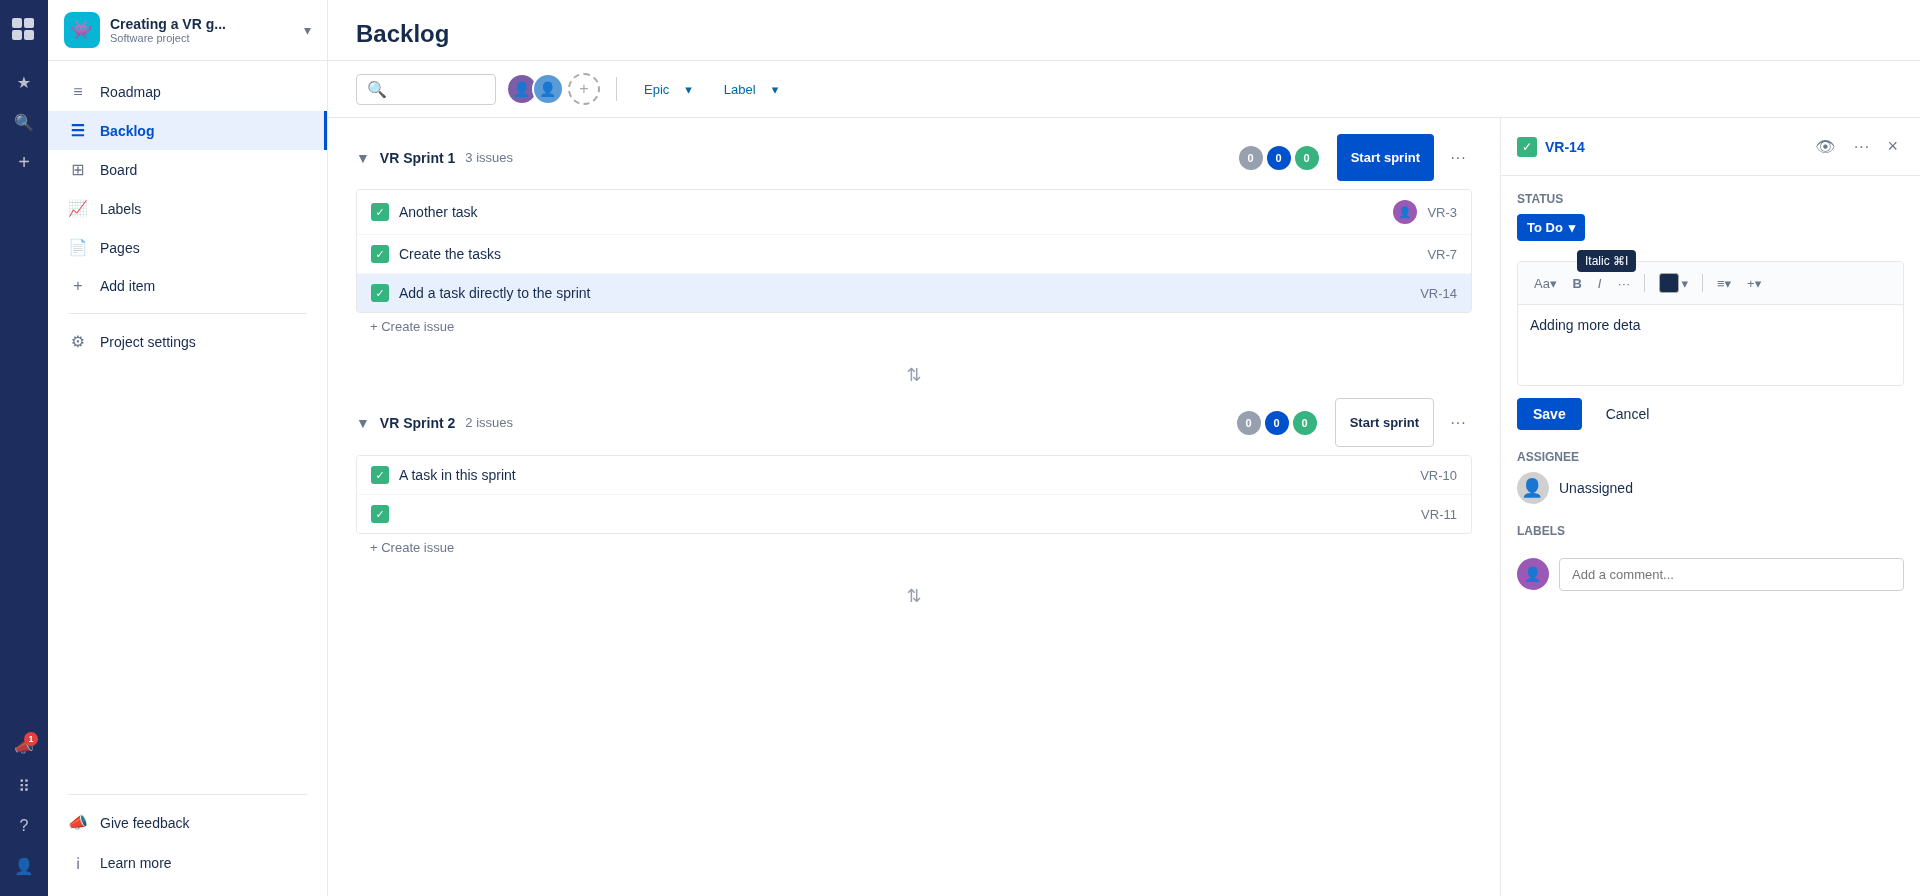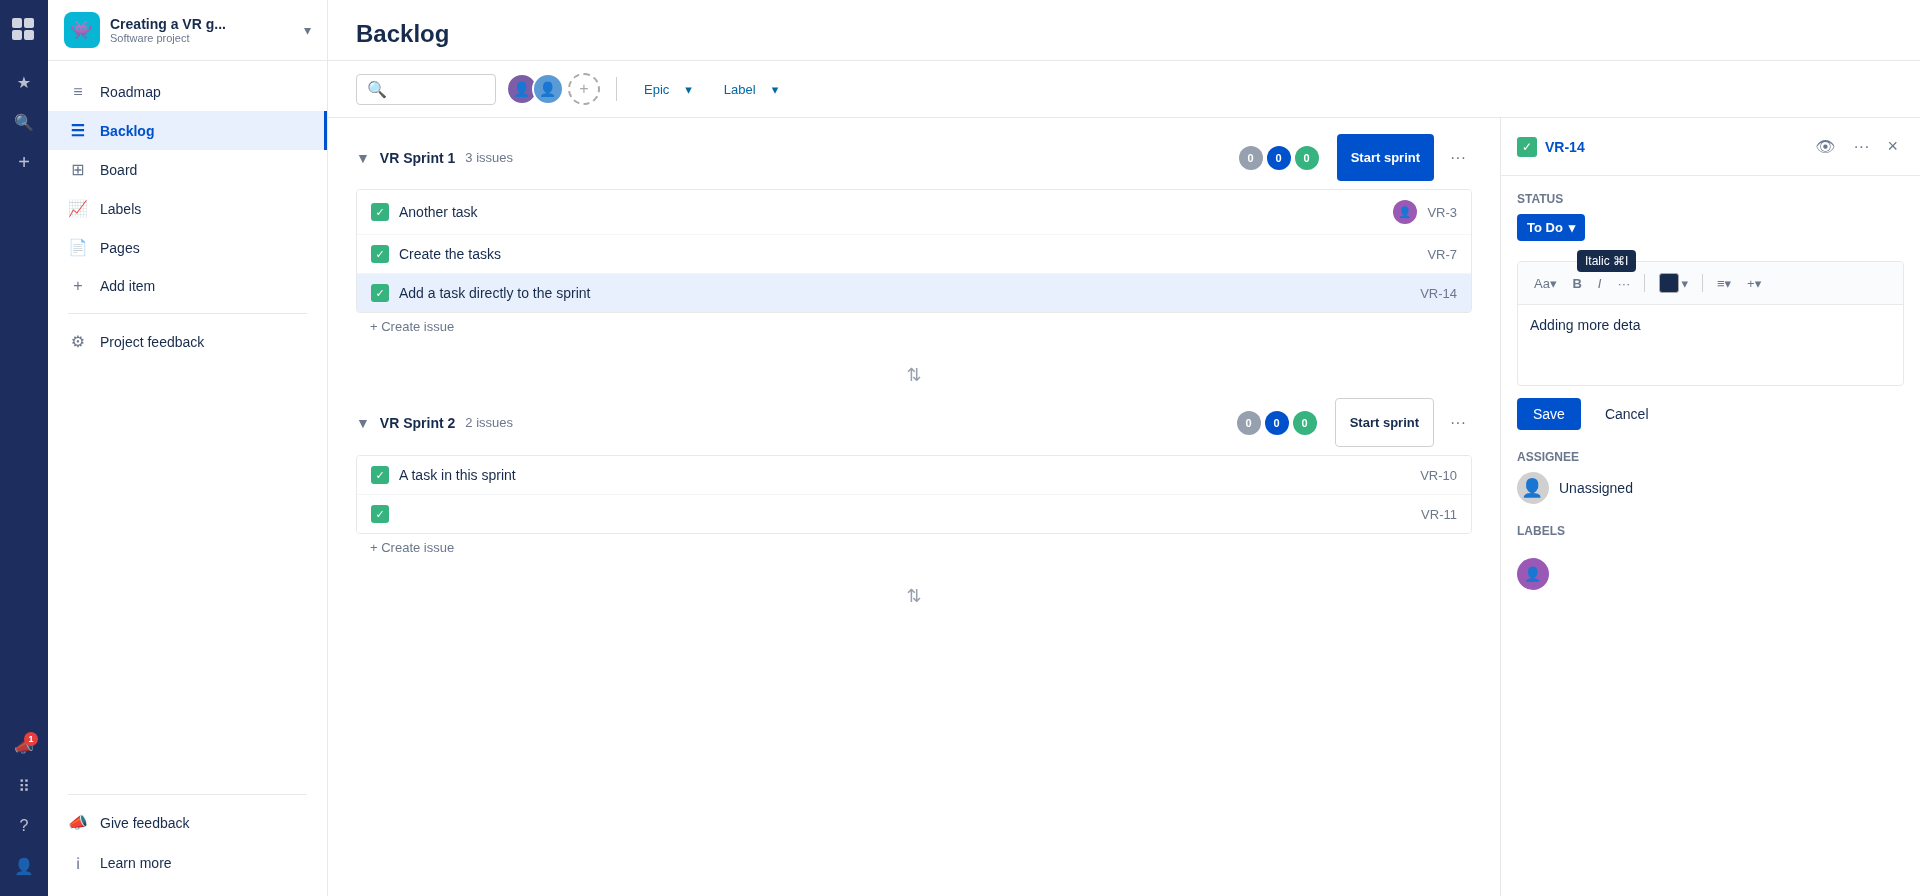--- a/index.html
+++ b/index.html
@@ -406,21 +406,21 @@
     }
 
     .action-buttons { display: flex; gap: 8px; margin-top: 12px; }
     .save-btn {
       background: #0052cc;
       color: #fff;
       border: none;
       border-radius: 4px;
       padding: 8px 16px;
       font-size: 14px;
-      font-weight: 400;
+      font-weight: 700;
       cursor: pointer;
     }
     .cancel-btn {
       background: transparent;
       color: #172b4d;
       border: none;
       border-radius: 4px;
       padding: 8px 16px;
       font-size: 14px;
       cursor: pointer;
@@ -521,21 +521,21 @@
     </div>
     <div class="nav-item">
       <span class="nav-icon">+</span>
       <span>Add item</span>
     </div>
 
     <div class="sidebar-divider"></div>
 
     <div class="nav-item">
       <span class="nav-icon">⚙</span>
-      <span>Project feedback</span>
+      <span>Project settings</span>
     </div>
   </div>
 
   <div class="sidebar-footer">
     <div class="sidebar-divider"></div>
     <div class="nav-item">
       <span class="nav-icon">📣</span>
       <span>Give feedback</span>
     </div>
     <div class="nav-item">
@@ -713,18 +713,19 @@
             <span class="assignee-name">Unassigned</span>
           </div>
         </div>
 
         <div class="panel-section">
           <div class="panel-label">Labels</div>
         </div>
 
         <div class="comment-row">
           <div class="comment-avatar">👤</div>
+          <input class="comment-input" type="text" placeholder="Add a comment..." style="">
         </div>
 
       </div>
     </div>
   </div>
 </div>
 
 </body></html>

